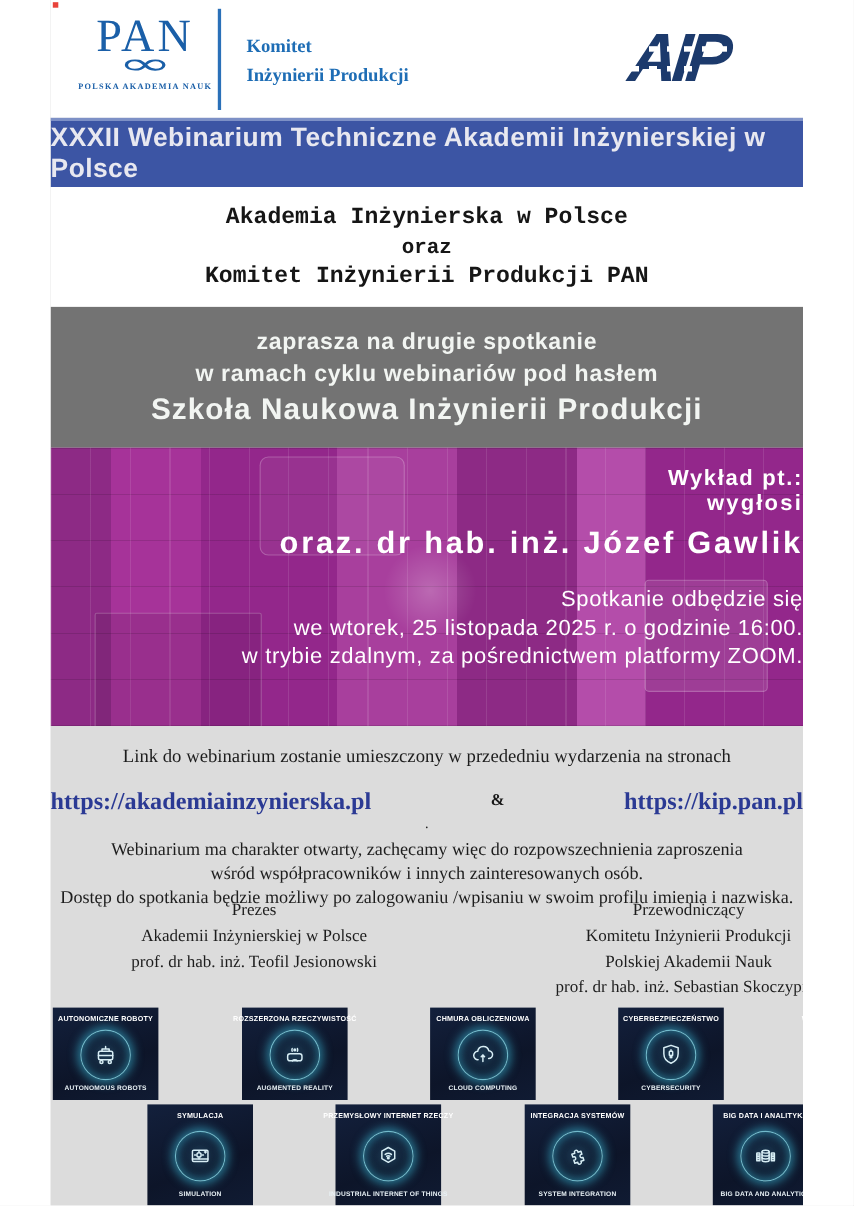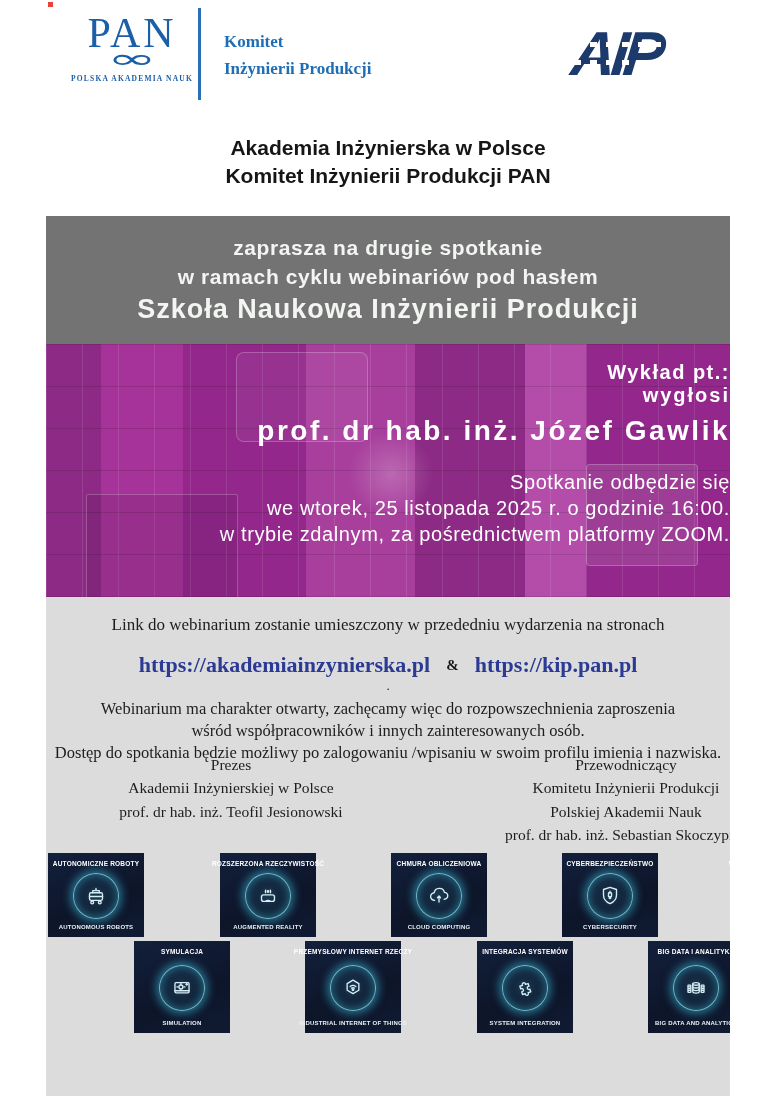--- a/index.html
+++ b/index.html
@@ -24,21 +24,21 @@
             background:repeating-linear-gradient(90deg,#ffffff 0 7px,transparent 7px 16px);}
   .aip-dash.d1{top:26px;} .aip-dash.d2{top:44px;}
 
   
   .banner{height:60px;background:#3c55a4;border-top:3px solid #7d90c6;
           display:flex;align-items:center;justify-content:center;}
   .banner-title{color:#e8e8f0;font-weight:bold;font-size:24px;letter-spacing:0.4px;}
 
   
   .organizers{height:109px;background:#ffffff;text-align:center;padding-top:0;
-              display:flex;flex-direction:column;justify-content:center;gap:4px;}
+              display:flex;flex-direction:column;justify-content:center;gap:4px;font-family:Liberation Mono, monospace;}
   .org-line{color:#161616;font-weight:bold;font-size:21px;}
   .org-line.small{font-size:19px;}
 
   
   .green{height:128px;background:#737373;display:flex;flex-direction:column;
          justify-content:center;align-items:center;gap:5px;}
   .green-line{color:#f2f5f2;font-weight:bold;font-size:21px;letter-spacing:0.6px;}
   .green-line.big{font-size:27px;letter-spacing:1px;}
 
   
@@ -60,21 +60,21 @@
                  text-shadow:2px 2px 0 rgba(70,16,66,.75);}
   .lecture-by{color:#ffffff;font-weight:bold;font-size:20px;letter-spacing:2px;}
   .lecture-speaker{color:#ffffff;font-weight:bold;font-size:28px;letter-spacing:2.5px;margin-top:8px;}
   .meeting{margin-top:22px;}
   .meeting-line{color:#ffffff;font-weight:normal;font-size:20px;letter-spacing:0.6px;line-height:1.3;}
 
   
   .bottom{position:relative;height:436px;background:#dcdcdc;
           font-family:"Liberation Serif",serif;color:#1d1d1d;text-align:center;}
   .link-note{padding-top:18px;font-size:17px;}
-  .links-row{margin-top:17px;display:flex;justify-content:center;align-items:center;gap:16px;}
+  .links-row{margin-top:17px;display:flex;justify-content:space-between;align-items:center;gap:16px;}
   .url{color:#2b3a94;font-weight:bold;font-size:22px;text-decoration:none;}
   .amp{color:#161616;font-weight:bold;font-size:15px;}
   .dot-line{font-size:13px;line-height:8px;margin-top:4px;}
   .open-par{margin-top:8px;font-size:16.5px;line-height:1.32;}
   .sig{position:absolute;top:156px;width:280px;font-size:15.5px;line-height:1.5;}
   .sig.left{left:45px;} .sig.right{left:440px;}
 
   
   .tile{position:absolute;width:96px;background:linear-gradient(160deg,#13203c,#0d1529 60%,#101b33);
         display:flex;flex-direction:column;align-items:center;justify-content:space-between;
@@ -107,41 +107,45 @@
       <div>Komitet</div>
       <div>Inżynierii Produkcji</div>
     </div>
     <div class="aip">
       <div class="aip-text">AIP</div>
       <div class="aip-dash d1"></div>
       <div class="aip-dash d2"></div>
     </div>
   </div>
 
+  <div class="banner">
+    <div class="banner-title">XXXII Webinarium Techniczne Akademii Inżynierskiej w Polsce</div>
+  </div>
 
   <div class="organizers">
     <div class="org-line">Akademia Inżynierska w Polsce</div>
+    <div class="org-line small">oraz</div>
     <div class="org-line">Komitet Inżynierii Produkcji PAN</div>
   </div>
 
   <div class="green">
     <div class="green-line">zaprasza na drugie spotkanie</div>
     <div class="green-line">w ramach cyklu webinariów pod hasłem</div>
     <div class="green-line big">Szkoła Naukowa Inżynierii Produkcji</div>
   </div>
 
   <div class="purple">
     <div class="tex t1"></div>
     <div class="tex t2"></div>
     <div class="tex t3"></div>
     <div class="tex t4"></div>
     <div class="purple-content">
       <div class="lecture-label">Wykład pt.:</div>
       <div class="lecture-by">wygłosi</div>
-      <div class="lecture-speaker">prof. dr hab. inż. Józef Gawlik</div>
+      <div class="lecture-speaker">oraz. dr hab. inż. Józef Gawlik</div>
       <div class="meeting">
         <div class="meeting-line">Spotkanie odbędzie się</div>
         <div class="meeting-line">we wtorek, 25 listopada 2025 r. o godzinie 16:00.</div>
         <div class="meeting-line">w trybie zdalnym, za pośrednictwem platformy ZOOM.</div>
       </div>
     </div>
   </div>
 
   <div class="bottom">
     <div class="link-note">Link do webinarium zostanie umieszczony w przededniu wydarzenia na stronach</div>

